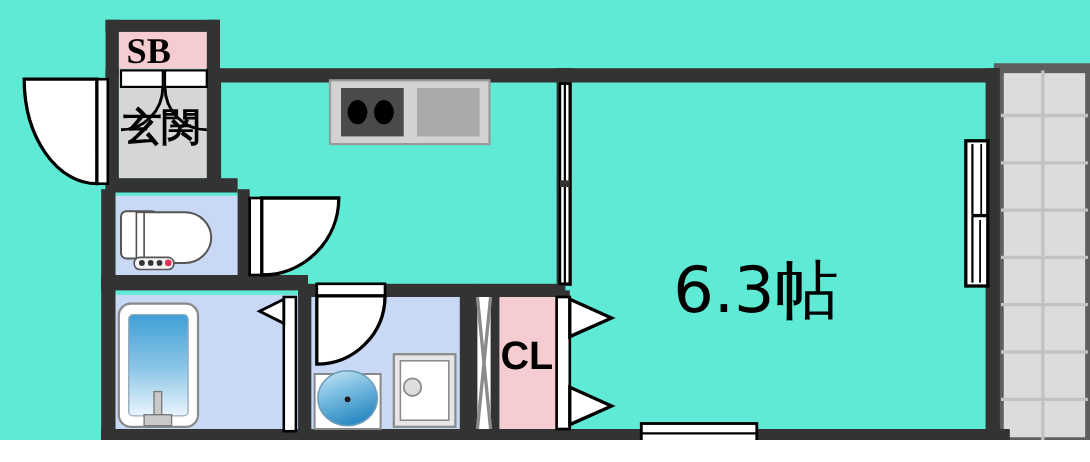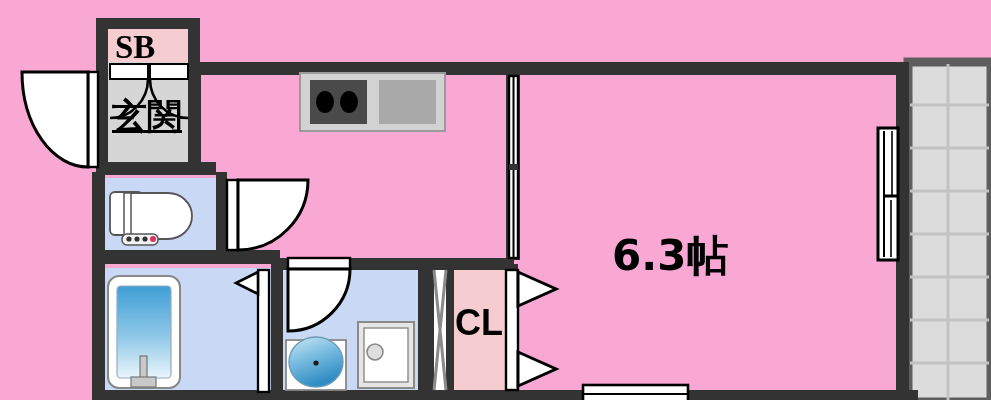--- a/index.html
+++ b/index.html
@@ -1,24 +1,24 @@
 <!DOCTYPE html>
 <html><head>
 <meta charset="utf-8">
 <style>
   html,body{margin:0;padding:0;background:#ffffff;}
   body{font-family:"Liberation Sans","DejaVu Sans",sans-serif;}
-  #plan{position:relative;width:991px;height:400px;background:#f9a8d4;overflow:hidden;}
+  #plan{position:relative;width:991px;height:400px;background:#5eead4;overflow:hidden;}
   #plan svg{position:absolute;left:0;top:0;}
   .lbl{position:absolute;font-weight:700;color:#000;line-height:1;white-space:nowrap;}
   .lbl-sb{font-size:33px;letter-spacing:0px;font-family:"Liberation Serif","DejaVu Serif",serif;}
   .lbl-cl{font-size:36px;font-family:"Liberation Sans","DejaVu Sans",sans-serif;}
   .lbl-genkan{font-size:35px;font-family:"DejaVu Sans","Liberation Sans",sans-serif;font-weight:700;}
   .lbl-room1{font-size:56px;font-family:"DejaVu Sans","Liberation Sans",sans-serif;font-weight:700;letter-spacing:2px;}
-  .lbl-room2{font-size:42px;font-family:"DejaVu Sans","Liberation Sans",sans-serif;font-weight:700;letter-spacing:0px;}
+  .lbl-room2{font-size:58px;font-family:"DejaVu Sans","Liberation Sans",sans-serif;font-weight:400;letter-spacing:0px;}
 </style>
 </head>
 <body>
 
 <div id="plan">
 
   <svg width="991" height="420" viewBox="0 0 991 420">
     <defs>
       <linearGradient id="tubGrad" x1="0" y1="0" x2="0" y2="1">
         <stop offset="0%" stop-color="#3f9fd6"></stop>
@@ -191,17 +191,17 @@
     </g>
 
     <g>
       <rect x="583" y="385" width="105" height="18" fill="#ffffff" stroke="#000" stroke-width="2.6"></rect>
       <line x1="583" y1="394" x2="688" y2="394" stroke="#000" stroke-width="2.2"></line>
     </g>
 
   </svg>
 
   <div class="lbl lbl-sb" style="left:115px;top:31px;">SB</div>
-  <div class="lbl lbl-genkan" style="left:112px;top:99px;text-decoration:underline;">玄関</div>
+  <div class="lbl lbl-genkan" style="left:112px;top:99px;">玄関</div>
   <div class="lbl lbl-cl" style="left:455px;top:305px;">CL</div>
   <div class="lbl lbl-room2" style="left:612px;top:235px;">6.3帖</div>
 
 </div>
 
 </body></html>

